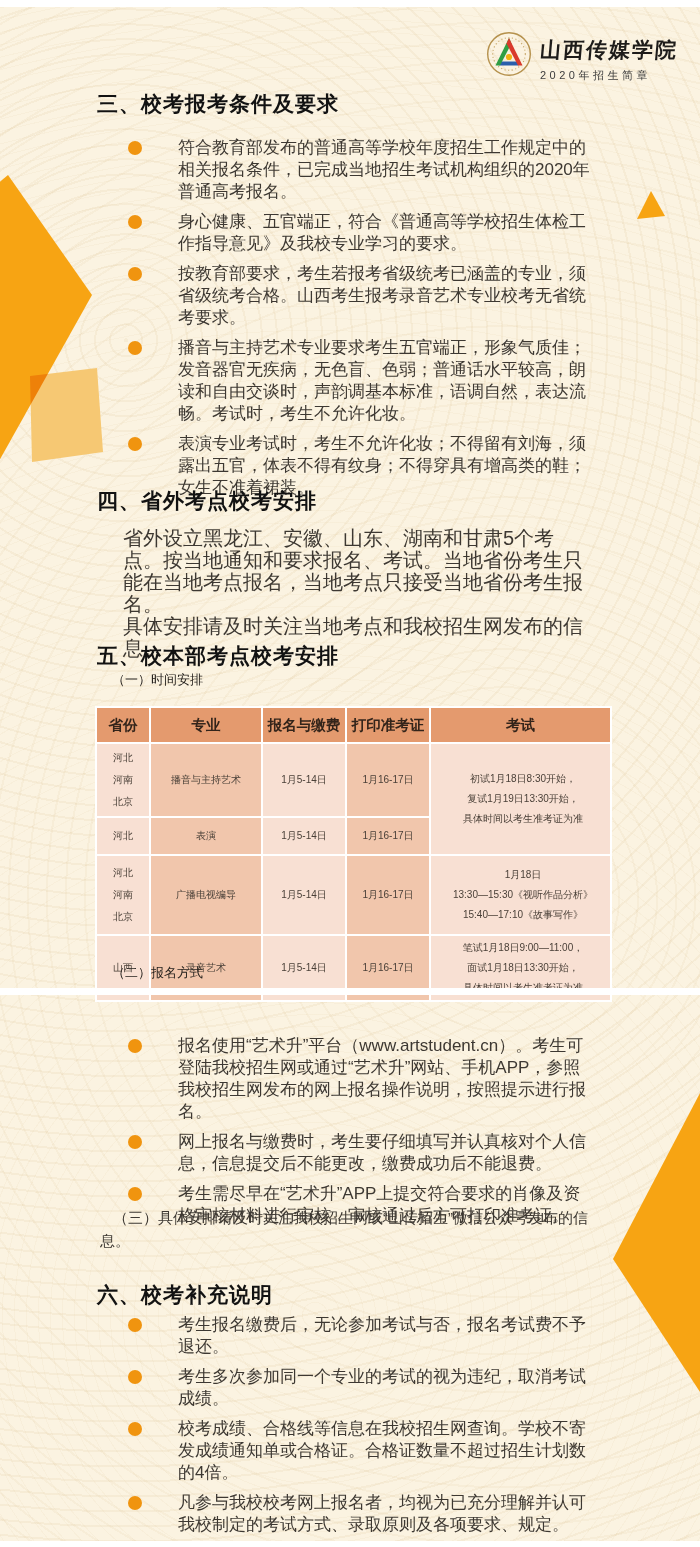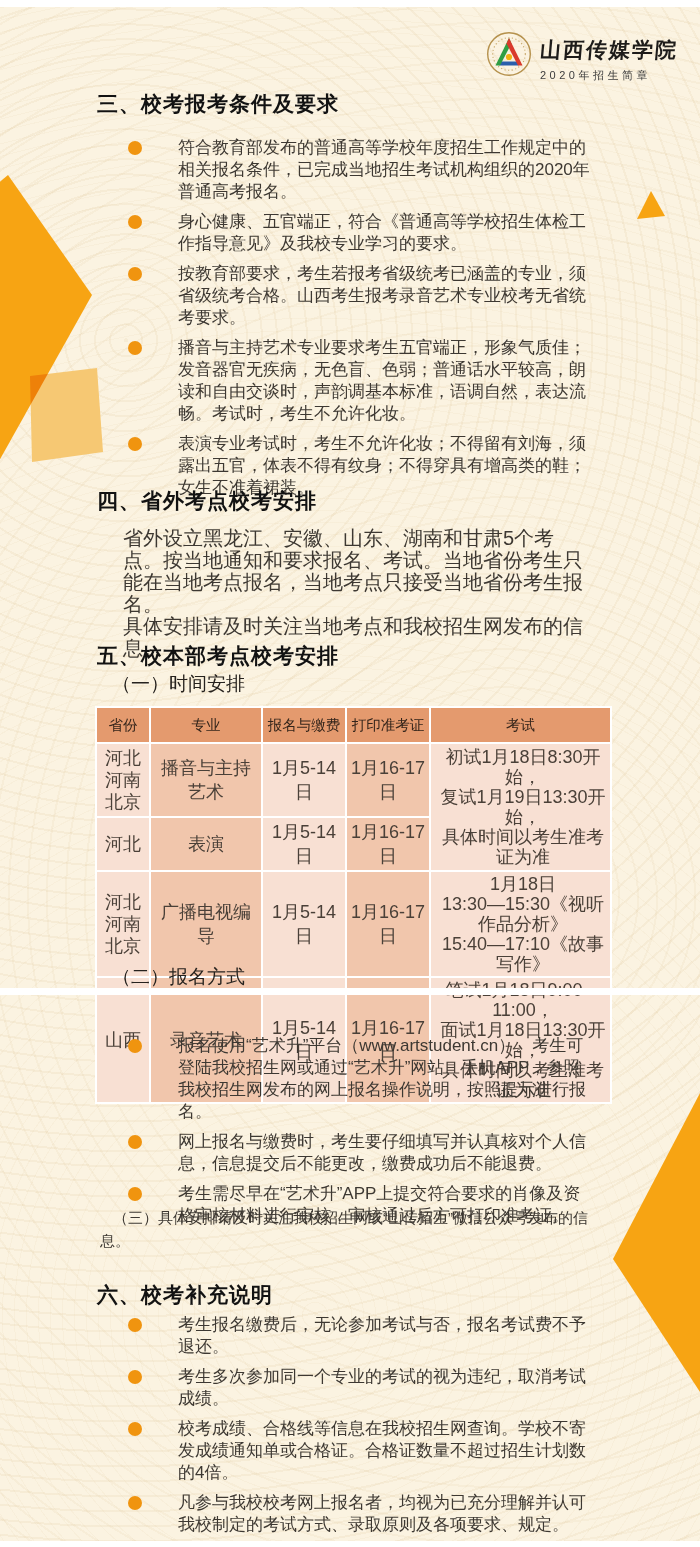--- a/index.html
+++ b/index.html
@@ -26,39 +26,39 @@
   #brand{position:absolute;left:540px;top:36px;width:150px;z-index:2;}
   #brand .name{font-family:"DejaVu Serif","Liberation Serif",serif;font-weight:bold;font-size:21px;color:#1e1c1a;letter-spacing:2px;transform:skewX(-5deg);}
   #brand .sub{margin-top:4px;font-size:11px;color:#3c3c3c;letter-spacing:3.5px;}
 
   .h1{position:absolute;left:97px;z-index:2;font-size:21px;font-weight:bold;color:#121212;letter-spacing:1px;}
   #h-sec3{top:90px;}
   #h-sec4{top:487px;}
   #h-sec5{top:642px;}
   #h-sec6{top:1281px;}
 
-  .sublabel{position:absolute;left:112px;z-index:2;font-size:19px;color:#26221e;}
+  .sublabel{position:absolute;left:112px;z-index:2;font-size:13px;color:#26221e;}
   #sub-time{top:671px;}
   #sub-signup{top:964px;text-align:center;}
 
   .list{position:absolute;left:128px;z-index:2;}
   #list-sec3{top:137px;width:466px;}
   #list-signup{top:1035px;width:468px;}
   #list-sec6{top:1314px;width:472px;}
   .bullet{display:flex;margin-bottom:8px;gap:28px;}
   .dot{flex:0 0 14px;width:14px;height:14px;border-radius:50%;background:#F0940F;margin-top:4px;margin-right:8px;}
   .bullet p{margin:0;font-size:17px;line-height:22px;color:#3d3832;}
 
   #sec4-body{position:absolute;left:123px;top:527px;width:468px;z-index:2;font-size:20px;line-height:22px;white-space:pre-line;}
   #sec5-part3{position:absolute;left:100px;top:1206px;width:505px;z-index:2;font-size:15px;line-height:23px;text-indent:13px;}
 
   
   #exam-table{position:absolute;left:95px;top:706px;z-index:2;border-collapse:separate;border-spacing:2px;background:#ffffff;table-layout:fixed;width:517px;}
-  #exam-table th{background:#E49A6E;color:#33241a;font-size:14.5px;font-weight:normal;height:34px;padding:0 2px;}
-  #exam-table td{font-size:18px;color:#4a4038;text-align:center;vertical-align:middle;padding:2px 3px;}
+  #exam-table th{background:#E49A6E;color:#33241a;font-size:14.5px;font-weight:bold;height:34px;padding:0 2px;}
+  #exam-table td{font-size:10px;color:#4a4038;text-align:center;vertical-align:middle;padding:2px 3px;}
   .c-light{background:#F8E0D3;}
   .c-med{background:#F1C6AC;}
   .cell-pre{white-space:pre-line;line-height:22px;}
   .cell-exam{text-align:left;padding-left:8px !important;white-space:pre-line;line-height:20px;}
   .r1 td{height:68px;} .r2 td{height:32px;} .r3 td{height:74px;} .r4 td{height:56px;}
 </style>
 </head>
 <body>
 
 <div id="page">

